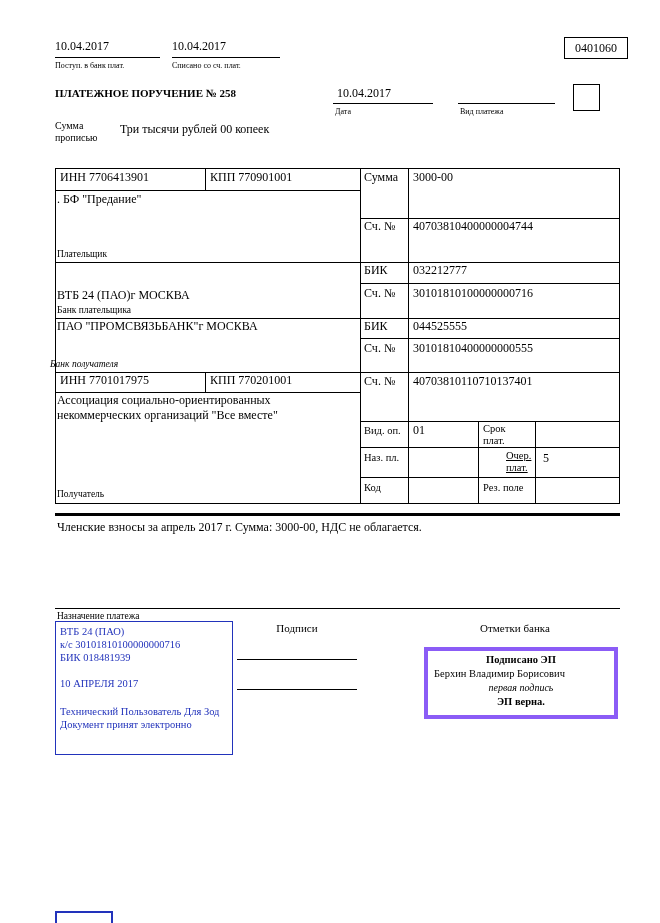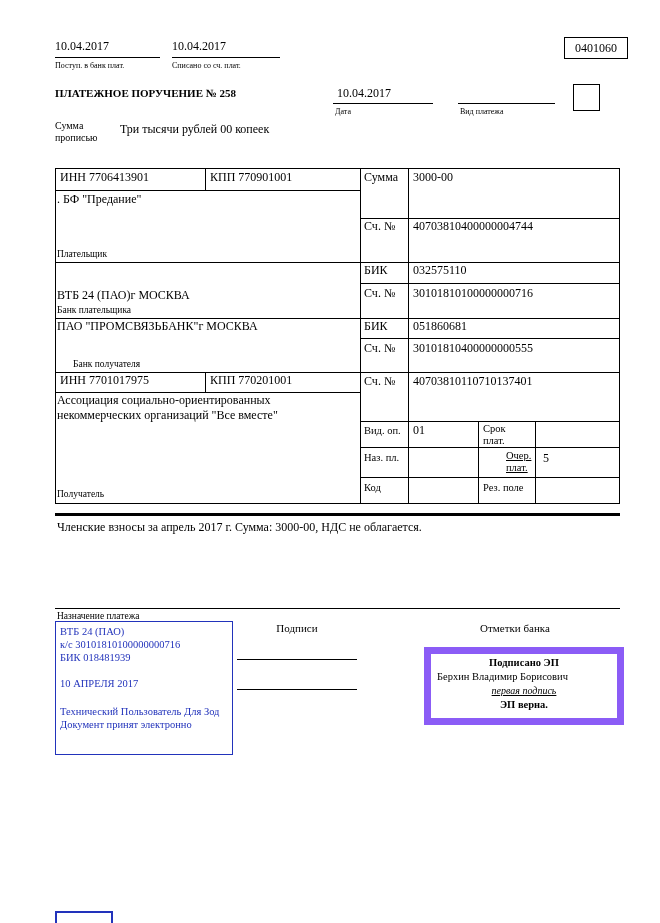--- a/index.html
+++ b/index.html
@@ -10,42 +10,42 @@
     background:#ffffff;
     font-family:"Liberation Serif", serif;
     color:#000;
     overflow:hidden;
   }
   .t{position:absolute;font-size:12px;line-height:1.15;white-space:nowrap;}
   .lbl{font-size:9.5px;}
   .tiny{font-size:8px;}
   .sm{font-size:10.5px;}
   .b{font-weight:bold;}
-  .i{font-style:italic;text-decoration:underline;}
+  .i{font-style:italic;}
   .hl{position:absolute;height:1px;background:#000;}
   .thick{position:absolute;height:3px;background:#000;}
   .vl{position:absolute;width:1px;background:#000;}
   .codebox{
     position:absolute;border:1px solid #000;text-align:center;
     font-size:12px;
   }
   .wrap{white-space:normal;}
   .bluestamp{
     position:absolute;left:55px;top:621px;width:168px;height:126px;
     border:1px solid var(--stamp-blue,#2233bb);
     color:var(--stamp-blue,#2233bb);
     font-size:10.5px;line-height:13px;
     padding:3px 4px;
   }
   .bluestamp div{margin:0;}
   .gap-a{margin-top:13px !important;}
   .gap-b{margin-top:15px !important;}
   .bankstamp{
     position:absolute;left:424px;top:647px;width:174px;height:60px;
-    border:7px solid #8b5cf6;
+    border:4px solid #8b5cf6;
     font-size:10.5px;line-height:14px;
     padding:2px 6px;
   }
   .bluecorner{
     position:absolute;left:55px;top:911px;width:54px;height:20px;
     border:2px solid var(--stamp-blue,#2233bb);
   }
   .ctr{text-align:center;}
 </style>
 </head>
@@ -105,28 +105,28 @@
   <div class="t lbl" style="left:57px;top:249px;">Плательщик</div>
 
   <div class="t" style="left:364px;top:171px;">Сумма</div>
   <div class="t" style="left:413px;top:171px;">3000-00</div>
   <div class="t" style="left:364px;top:220px;">Сч. №</div>
   <div class="t" style="left:413px;top:220px;">40703810400000004744</div>
 
   <div class="t" style="left:57px;top:265px;margin-top:24px;">ВТБ 24 (ПАО)г МОСКВА</div>
   <div class="t lbl" style="left:57px;top:305px;">Банк плательщика</div>
   <div class="t" style="left:364px;top:264px;">БИК</div>
-  <div class="t" style="left:413px;top:264px;">032575110</div>
+  <div class="t" style="left:413px;top:264px;">032212777</div>
   <div class="t" style="left:364px;top:287px;">Сч. №</div>
   <div class="t" style="left:413px;top:287px;">30101810100000000716</div>
 
   <div class="t" style="left:57px;top:320px;">ПАО "ПРОМСВЯЗЬБАНК"г МОСКВА</div>
-  <div class="t lbl" style="left:73px;top:359px;">Банк получателя</div>
+  <div class="t lbl" style="left:50px;top:359px;font-style:italic;">Банк получателя</div>
   <div class="t" style="left:364px;top:320px;">БИК</div>
-  <div class="t" style="left:413px;top:320px;">051860681</div>
+  <div class="t" style="left:413px;top:320px;">044525555</div>
   <div class="t" style="left:364px;top:342px;">Сч. №</div>
   <div class="t" style="left:413px;top:342px;">30101810400000000555</div>
 
   <div class="t" style="left:60px;top:374px;">ИНН 7701017975</div>
   <div class="t" style="left:210px;top:374px;">КПП 770201001</div>
   <div class="t" style="left:57px;top:394px;">Ассоциация социально-ориентированных</div>
   <div class="t" style="left:57px;top:409px;">некоммерческих организаций "Все вместе"</div>
   <div class="t lbl" style="left:57px;top:489px;">Получатель</div>
 
   <div class="t" style="left:364px;top:375px;">Сч. №</div>

